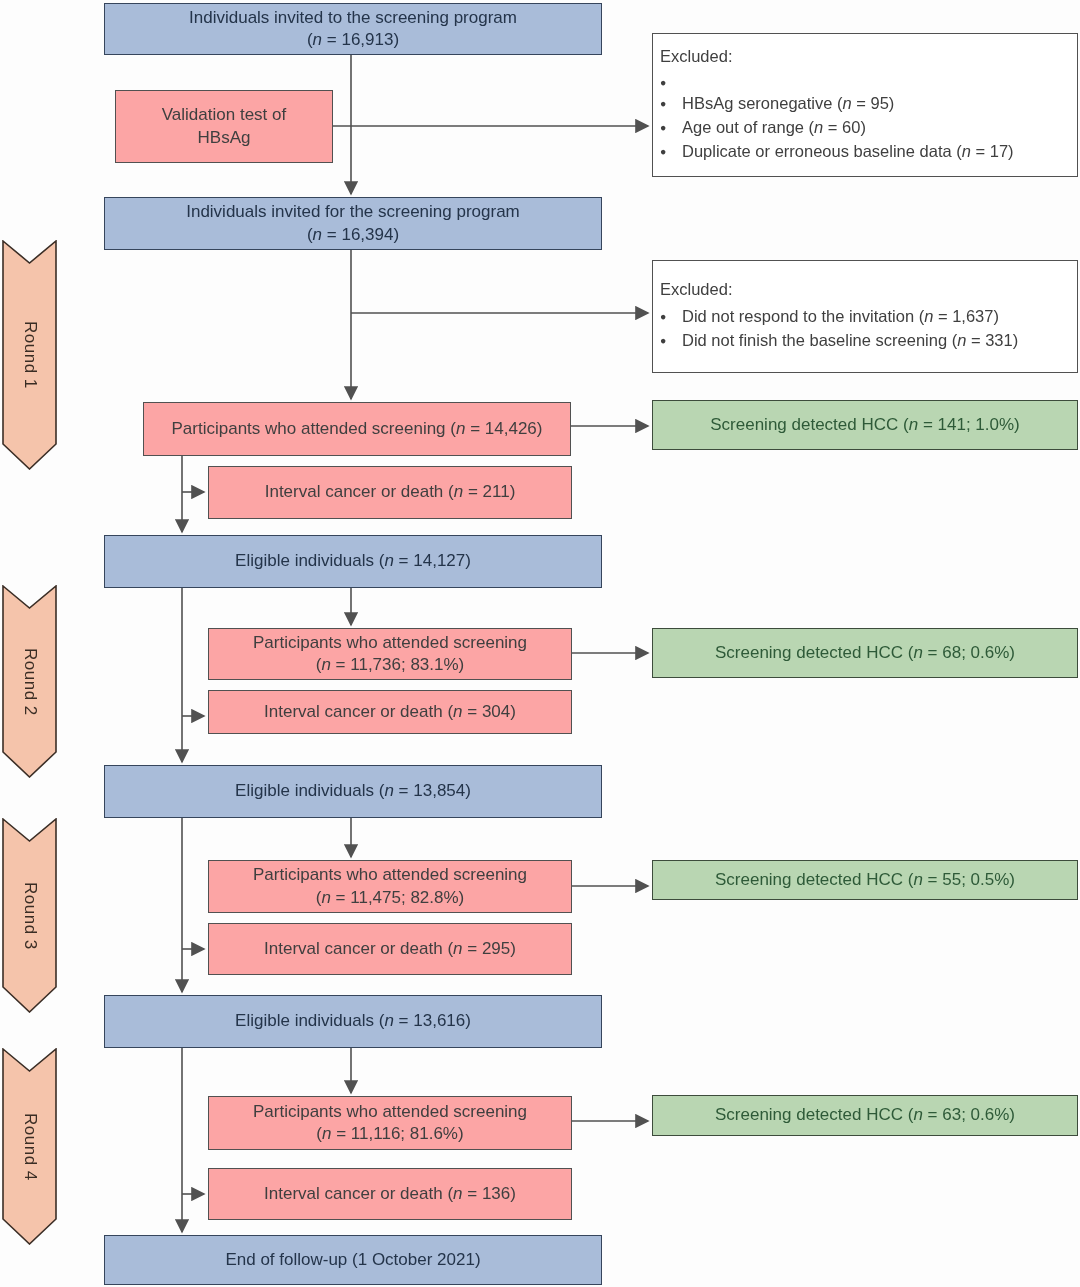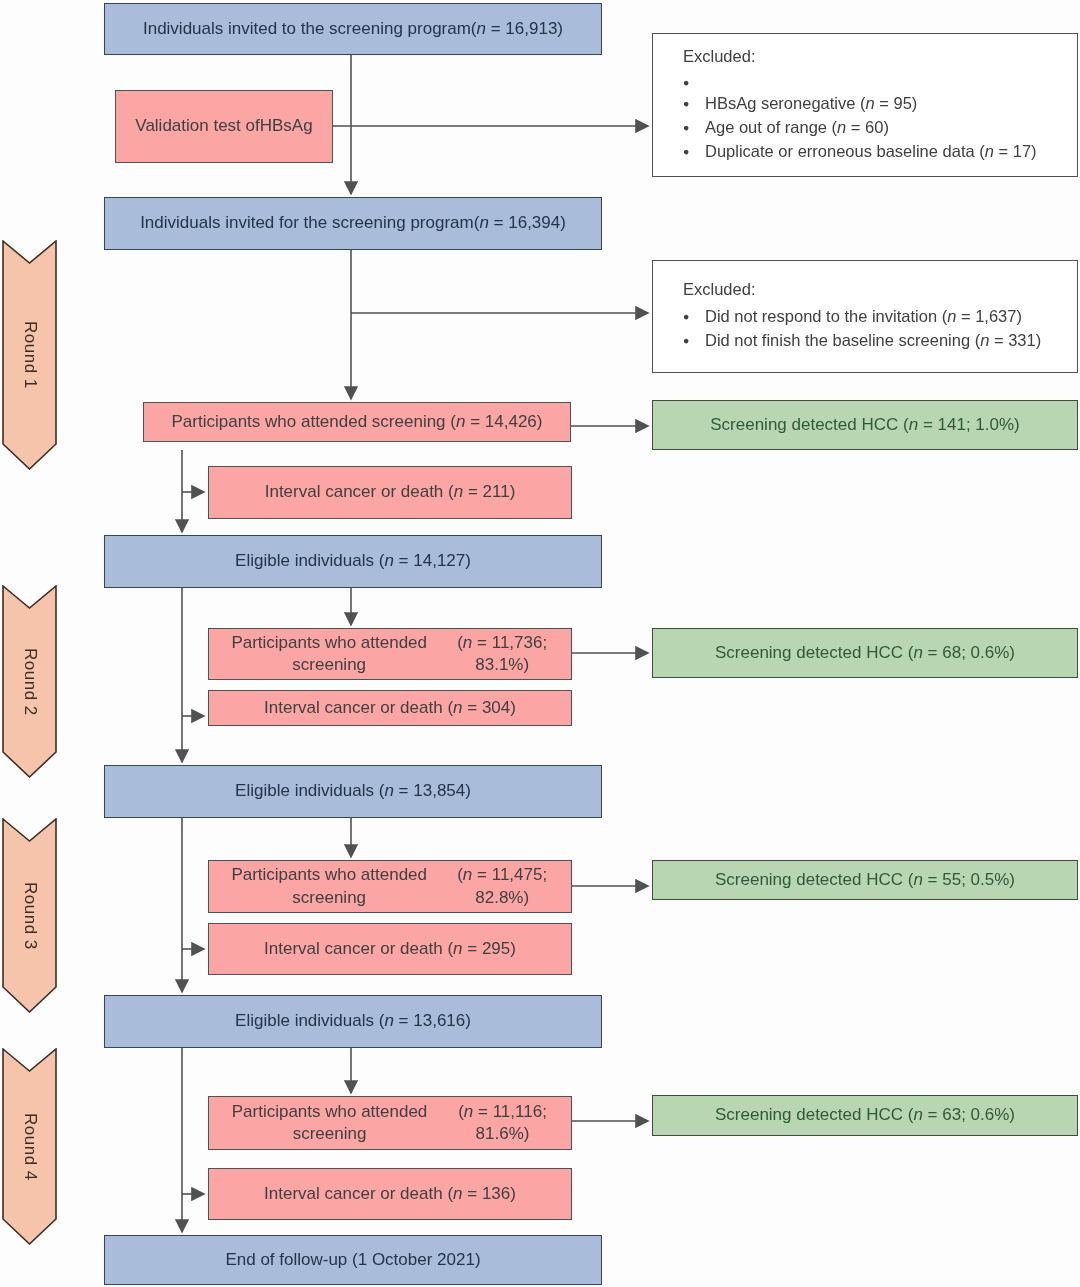--- a/index.html
+++ b/index.html
@@ -2,32 +2,32 @@
 <html style="--blue-fill: #a9bcd9; --blue-border: #36455c; --blue-text: #24344a; --green-fill: #b9d6b2; --green-border: #3d4c3c; --green-text: #2e5a38; --salmon-fill: #f5c4ab; --salmon-border: #3b2e26; --salmon-text: #3a2d24; --white-border: #515151; --text: #3f3f3f; --line: #515151;"><head>
 <meta charset="utf-8">
 <style>
   html,body{margin:0;padding:0;background:#fff;}
   .canvas{
     position:relative;width:1080px;height:1287px;background:#fdfdfd;
     font-family:"Liberation Sans",sans-serif;overflow:hidden;
   }
   .bx{
     position:absolute;box-sizing:border-box;
-    display:flex;flex-direction:row;justify-content:center;align-items:center;
+    display:flex;flex-direction:column;justify-content:center;align-items:center;
     text-align:center;font-size:17px;line-height:1.32;padding:2px 8px;
   }
   .bx i{font-style:italic;}
   .blue{background:var(--blue-fill);border:1.7px solid var(--blue-border);color:var(--blue-text);}
   .white{background:#fca5a5;border:1.6px solid var(--white-border);color:var(--text);}
   .green{background:var(--green-fill);border:1.6px solid var(--green-border);color:var(--green-text);}
   .excl{
     position:absolute;box-sizing:border-box;background:#ffffff;
     border:1.6px solid var(--white-border);color:var(--text);
     display:flex;flex-direction:column;justify-content:center;
-    font-size:16.5px;line-height:1.3;padding:6px 30px;text-align:left;
+    font-size:16.5px;line-height:1.3;padding:6px 7px;text-align:left;
   }
   .excl .heading{margin:0 0 3px 0;}
   .excl .item{display:flex;margin:2.5px 0;}
   .excl .dot{width:22px;flex:0 0 22px;font-size:10.5px;padding-top:4px;}
   .wires{position:absolute;left:0;top:0;}
   .cline{stroke:var(--line);stroke-width:1.6;fill:none;}
   .ahead{fill:var(--line);}
   .round{position:absolute;}
   .round svg{position:absolute;left:0;top:0;}
   .rb{fill:var(--salmon-fill);stroke:var(--salmon-border);stroke-width:1.6;}
@@ -145,21 +145,21 @@
           <span>Did not respond to the invitation (<i>n</i> = 1,637)</span>
         </div>
 
         <div class="item">
           <span class="dot">●</span>
           <span>Did not finish the baseline screening (<i>n</i> = 331)</span>
         </div>
       </div>
   </div>
 
-  <div class="bx white" style="left:143px;top:402px;width:428px;height:40px">
+  <div class="bx white" style="left:143px;top:402px;width:428px;height:54px">
 
   <div>Participants who attended screening (<i>n</i> = 14,426)</div>
     </div>
   <div class="bx green" style="left:652px;top:400px;width:426px;height:50px">
 
   <div>Screening detected HCC (<i>n</i> = 141; 1.0%)</div>
     </div>
   <div class="bx white" style="left:208px;top:466px;width:364px;height:53px">
 
   <div>Interval cancer or death (<i>n</i> = 211)</div>
@@ -171,21 +171,21 @@
 
   <div class="bx white" style="left:208px;top:628px;width:364px;height:52px">
 
   <div>Participants who attended screening</div>
       <div>(<i>n</i> = 11,736; 83.1%)</div>
     </div>
   <div class="bx green" style="left:652px;top:628px;width:426px;height:50px">
 
   <div>Screening detected HCC (<i>n</i> = 68; 0.6%)</div>
     </div>
-  <div class="bx white" style="left:208px;top:690px;width:364px;height:36px">
+  <div class="bx white" style="left:208px;top:690px;width:364px;height:44px">
 
   <div>Interval cancer or death (<i>n</i> = 304)</div>
     </div>
   <div class="bx blue" style="left:104px;top:765px;width:498px;height:53px">
 
   <div>Eligible individuals (<i>n</i> = 13,854)</div>
     </div>
 
   <div class="bx white" style="left:208px;top:860px;width:364px;height:53px">
 

